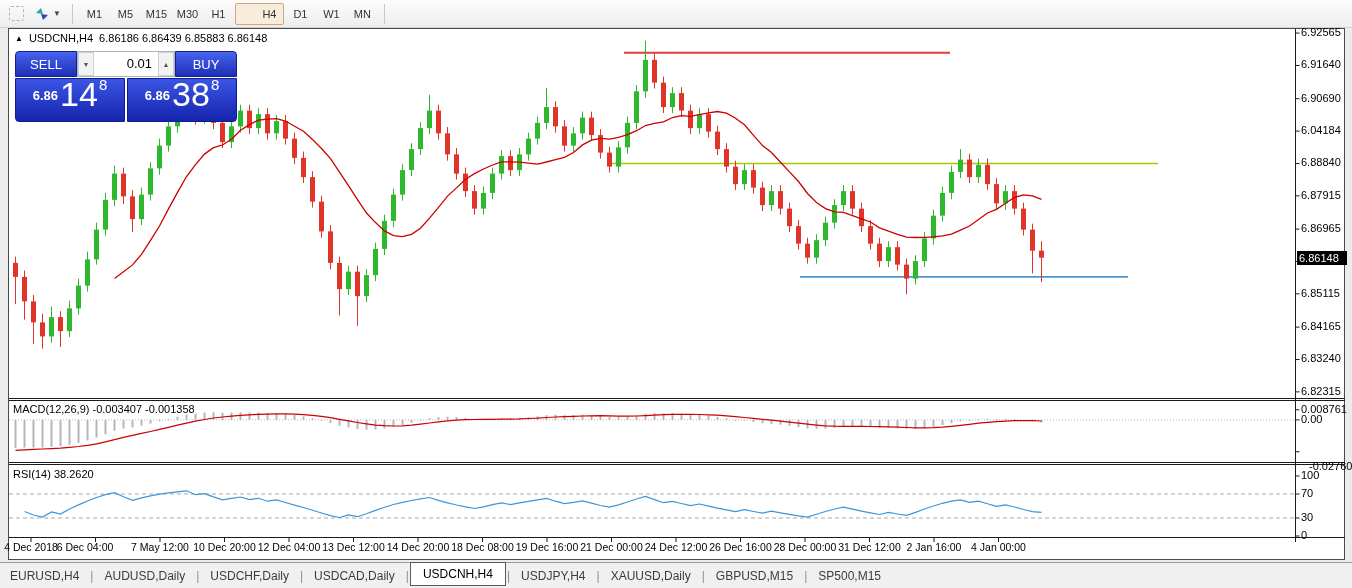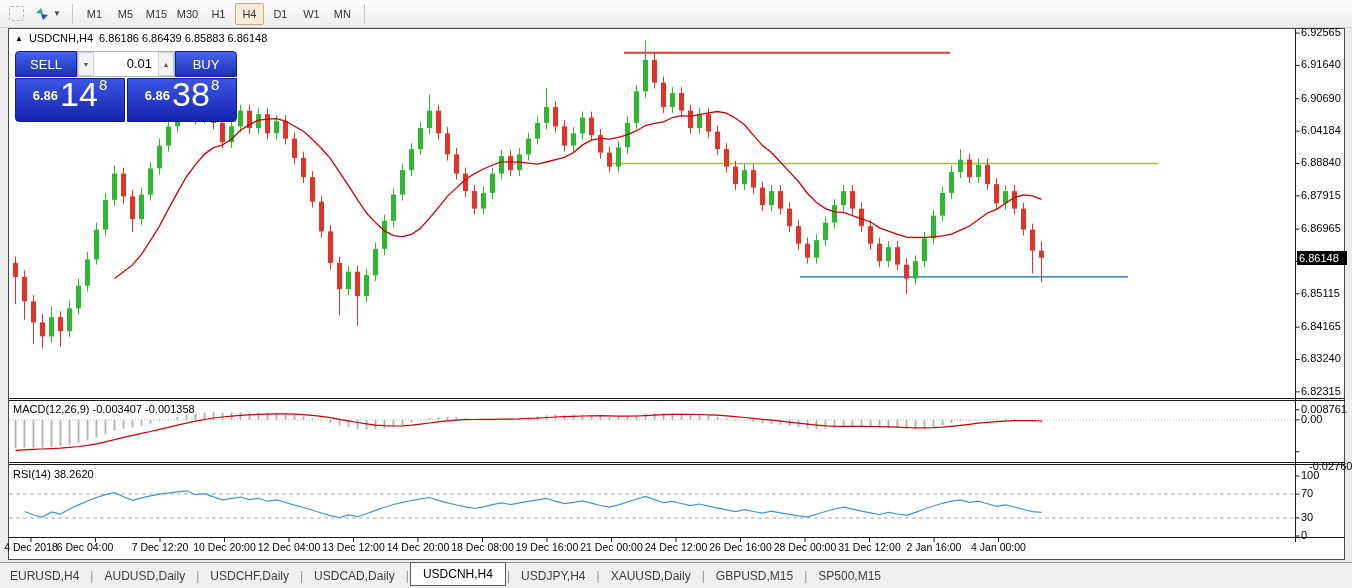--- a/index.html
+++ b/index.html
@@ -8,21 +8,21 @@
   
   #toolbar{position:absolute;left:0;top:0;width:1352px;height:28px;
     background:linear-gradient(#fdfdfd,#ededed);border-bottom:1px solid #d2d2d2;
     display:flex;align-items:center;padding-left:4px;box-sizing:border-box;}
   .tbtn{height:22px;display:flex;align-items:center;justify-content:center;padding:0 4px;border:1px solid transparent;border-radius:2px;}
   .ghostbox{width:13px;height:13px;border:1px dashed #b5b5b5;border-radius:2px;}
   .caret{font-size:8px;color:#444;margin-left:3px;}
   .tsep{width:1px;height:20px;background:#c8c8c8;margin:0 6px 0 6px;}
   .tfb{min-width:27px;height:20px;display:flex;align-items:center;justify-content:center;
     font-size:11px;color:#333;border:1px solid transparent;border-radius:2px;margin:0 1px;}
-  .tfb.on{background:#f8ecdc;border:1px solid #cfa879;}
+  .tfb.on{background:#f8ecdc;border:1px solid #cfa879;padding-left:20px;}
 
   
   #chartwin{position:absolute;left:8px;top:28px;width:1337px;height:532px;background:#fff;
     border:1px solid #4a4a4a;box-sizing:border-box;}
   #csvg{position:absolute;left:0;top:0;}
   #charttitle{position:absolute;left:6px;top:3px;font-size:11px;color:#000;display:flex;gap:6px;align-items:center;}
   #charttitle .tri{font-size:8px;}
   .ind-label{position:absolute;left:4px;font-size:11px;color:#000;}
   #macd-label{top:374px;}
   #rsi-label{top:439px;}
@@ -538,21 +538,21 @@
         <div class="pal" style="top: 431px; margin-left: 8px;">-0.027605</div>
         <div class="pal" style="top: 440px;">100</div>
         <div class="pal" style="top: 458px;">70</div>
         <div class="pal" style="top: 482px;">30</div>
         <div class="pal" style="top: 500px;">0</div>
       </div>
     <div id="ptag" style="top: 221.701px;">6.86148</div>
     <div id="taxis">
         <div class="tal" style="left: 22px;">4 Dec 2018</div>
         <div class="tal" style="left: 76px;">6 Dec 04:00</div>
-        <div class="tal" style="left: 151px;">7 Dec 12:20</div>
+        <div class="tal" style="left: 151px;">7 May 12:00</div>
         <div class="tal" style="left: 215.5px;">10 Dec 20:00</div>
         <div class="tal" style="left: 280px;">12 Dec 04:00</div>
         <div class="tal" style="left: 344.5px;">13 Dec 12:00</div>
         <div class="tal" style="left: 409px;">14 Dec 20:00</div>
         <div class="tal" style="left: 473.5px;">18 Dec 08:00</div>
         <div class="tal" style="left: 538px;">19 Dec 16:00</div>
         <div class="tal" style="left: 602.5px;">21 Dec 00:00</div>
         <div class="tal" style="left: 667px;">24 Dec 12:00</div>
         <div class="tal" style="left: 731.5px;">26 Dec 16:00</div>
         <div class="tal" style="left: 796px;">28 Dec 00:00</div>

